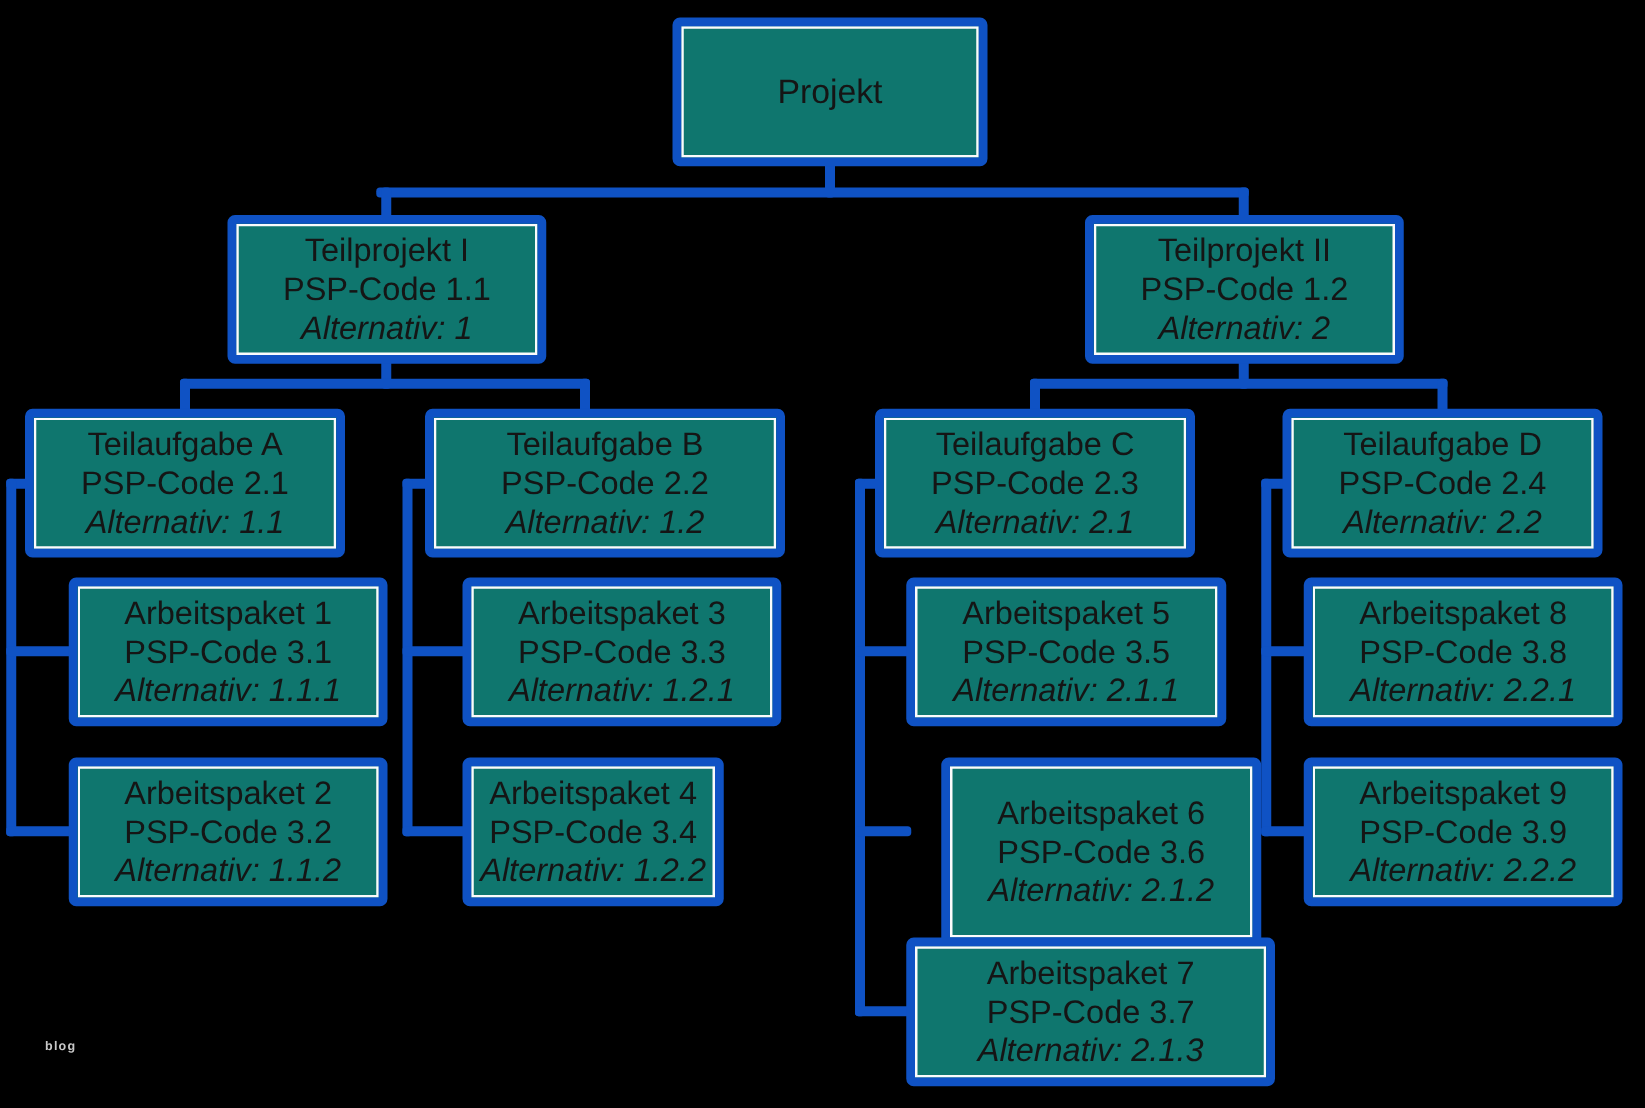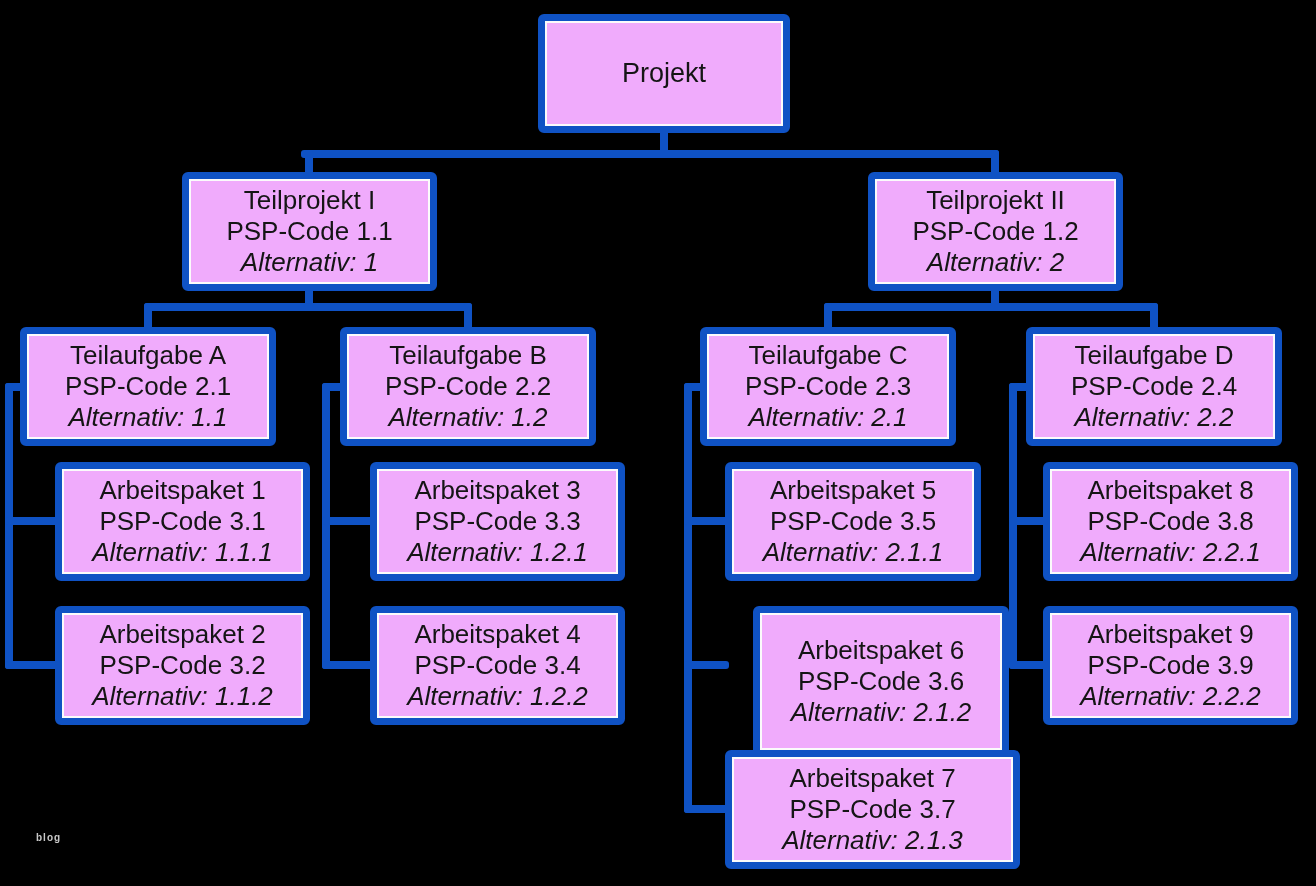--- a/index.html
+++ b/index.html
@@ -19,21 +19,21 @@
   .conn {
     position: absolute;
     background: #0f52c4;
     border-radius: 3px;
     z-index: 1;
   }
   
   .box {
     position: absolute;
     box-sizing: border-box;
-    background: #f0abfc;
+    background: #0f766e;
     border: 7px solid #0f52c4;
     border-radius: 6px;
     box-shadow: inset 0 0 0 2px #fbfbfb;
     z-index: 2;
     display: flex;
     flex-direction: column;
     align-items: center;
     justify-content: center;
     text-align: center;
     color: #151515;
@@ -114,21 +114,21 @@
     <div class="line">Teilprojekt II</div>
     <div class="line">PSP-Code 1.2</div>
     <div class="line alt">Alternativ: 2</div>
   </div>
 
   <div class="box" style="left:20px; top:327px; width:256px; height:119px;">
     <div class="line">Teilaufgabe A</div>
     <div class="line">PSP-Code 2.1</div>
     <div class="line alt">Alternativ: 1.1</div>
   </div>
-  <div class="box" style="left:340px; top:327px; width:256px; height:119px;">
+  <div class="box" style="left:340px; top:327px; width:288px; height:119px;">
     <div class="line">Teilaufgabe B</div>
     <div class="line">PSP-Code 2.2</div>
     <div class="line alt">Alternativ: 1.2</div>
   </div>
   <div class="box" style="left:700px; top:327px; width:256px; height:119px;">
     <div class="line">Teilaufgabe C</div>
     <div class="line">PSP-Code 2.3</div>
     <div class="line alt">Alternativ: 2.1</div>
   </div>
   <div class="box" style="left:1026px; top:327px; width:256px; height:119px;">
@@ -145,21 +145,21 @@
   <div class="box" style="left:55px; top:606px; width:255px; height:119px;">
     <div class="line">Arbeitspaket 2</div>
     <div class="line">PSP-Code 3.2</div>
     <div class="line alt">Alternativ: 1.1.2</div>
   </div>
   <div class="box" style="left:370px; top:462px; width:255px; height:119px;">
     <div class="line">Arbeitspaket 3</div>
     <div class="line">PSP-Code 3.3</div>
     <div class="line alt">Alternativ: 1.2.1</div>
   </div>
-  <div class="box" style="left:370px; top:606px; width:255px; height:119px;">
+  <div class="box" style="left:370px; top:606px; width:209px; height:119px;">
     <div class="line">Arbeitspaket 4</div>
     <div class="line">PSP-Code 3.4</div>
     <div class="line alt">Alternativ: 1.2.2</div>
   </div>
   <div class="box" style="left:725px; top:462px; width:256px; height:119px;">
     <div class="line">Arbeitspaket 5</div>
     <div class="line">PSP-Code 3.5</div>
     <div class="line alt">Alternativ: 2.1.1</div>
   </div>
   <div class="box" style="left:725px; top:606px; width:256px; height:151px;margin-left:28px;">

